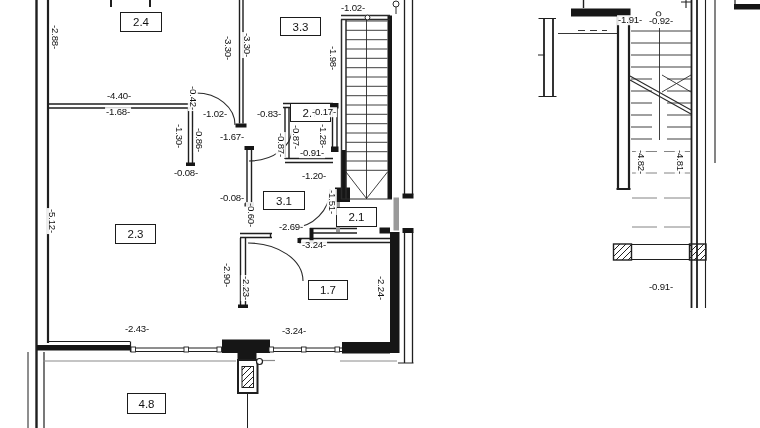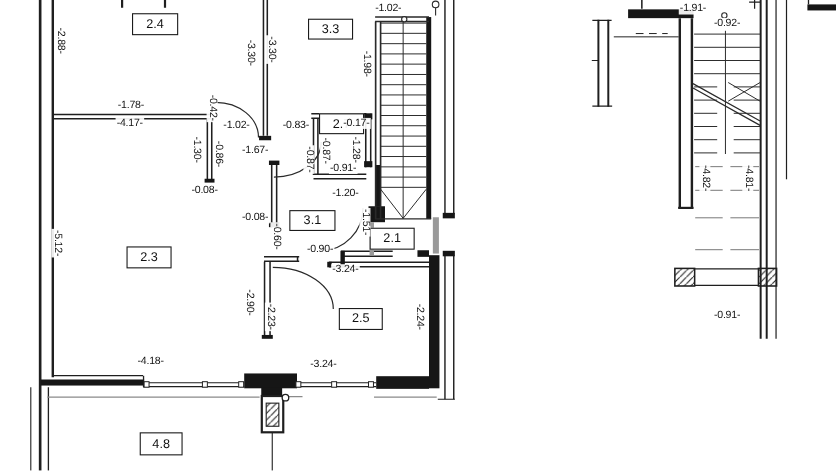--- a/index.html
+++ b/index.html
@@ -167,53 +167,53 @@
     <rect x="689.5" y="244" width="16.5" height="16" fill="url(#hatch)" stroke-width="1.4"></rect>
   </g>
 </svg>
 
 <div class="room-box" style="left:120px;top:12px;width:40px;height:18px">2.4</div>
 <div class="room-box" style="left:280px;top:17px;width:39px;height:17px">3.3</div>
 <div class="room-box" style="left:290px;top:103px;width:39px;height:17px">2.7</div>
 <div class="room-box" style="left:263px;top:191px;width:40px;height:17px">3.1</div>
 <div class="room-box" style="left:336px;top:207px;width:39px;height:18px">2.1</div>
 <div class="room-box" style="left:115px;top:224px;width:39px;height:18px">2.3</div>
-<div class="room-box" style="left:308px;top:280px;width:38px;height:18px">2.5</div>
+<div class="room-box" style="left:308px;top:280px;width:38px;height:18px">1.7</div>
 <div class="room-box" style="left:127px;top:393px;width:37px;height:19px">4.8</div>
 
 <span class="dim v" style="left:55px;top:37px">-2.88-</span>
 <span class="dim v" style="left:228px;top:48px">-3.30-</span>
 <span class="dim v" style="left:247px;top:45px">-3.30-</span>
 <span class="dim" style="left:353px;top:8px">-1.02-</span>
 <span class="dim v" style="left:333px;top:58px">-1.98-</span>
-<span class="dim" style="left:119px;top:96px">-1.78-</span>
-<span class="dim" style="left:118px;top:112px">-4.17-</span>
+<span class="dim" style="left:119px;top:96px">-4.40-</span>
+<span class="dim" style="left:118px;top:112px">-1.68-</span>
 <span class="dim v" style="left:193px;top:98px">-0.42-</span>
 <span class="dim" style="left:215px;top:114px">-1.02-</span>
 <span class="dim" style="left:269px;top:114px">-0.83-</span>
 <span class="dim" style="left:324px;top:112px">-0.17-</span>
 <span class="dim" style="left:232px;top:137px">-1.67-</span>
 <span class="dim v" style="left:179px;top:136px">-1.30-</span>
 <span class="dim v" style="left:199px;top:140px">-0.86-</span>
 <span class="dim v" style="left:281px;top:145px">-0.87-</span>
 <span class="dim v" style="left:296px;top:137px">-0.87-</span>
 <span class="dim v" style="left:323px;top:136px">-1.28-</span>
 <span class="dim" style="left:312px;top:153px">-0.91-</span>
 <span class="dim" style="left:314px;top:176px">-1.20-</span>
 <span class="dim" style="left:186px;top:173px">-0.08-</span>
 <span class="dim" style="left:232px;top:198px">-0.08-</span>
 <span class="dim v" style="left:251px;top:215px">-0.60-</span>
 <span class="dim v" style="left:332px;top:202px">-1.51-</span>
-<span class="dim" style="left:291px;top:227px">-0.90-</span>
+<span class="dim" style="left:291px;top:227px">-2.69-</span>
 <span class="dim" style="left:314px;top:245px">-3.24-</span>
 <span class="dim v" style="left:52px;top:221px">-5.12-</span>
 <span class="dim v" style="left:227px;top:275px">-2.90-</span>
 <span class="dim v" style="left:246px;top:288px">-2.23-</span>
 <span class="dim v" style="left:381px;top:288px">-2.24-</span>
-<span class="dim" style="left:137px;top:329px">-4.18-</span>
+<span class="dim" style="left:137px;top:329px">-2.43-</span>
 <span class="dim" style="left:294px;top:331px">-3.24-</span>
-<span class="dim" style="left:630px;top:8px">-1.91-</span>
+<span class="dim" style="left:630px;top:20px">-1.91-</span>
 <span class="dim" style="left:661px;top:21px">-0.92-</span>
 <span class="dim v" style="left:641px;top:162px">-4.82-</span>
 <span class="dim v" style="left:680px;top:162px">-4.81-</span>
 <span class="dim" style="left:661px;top:287px">-0.91-</span>
 
 </div>
 
 </body></html>

